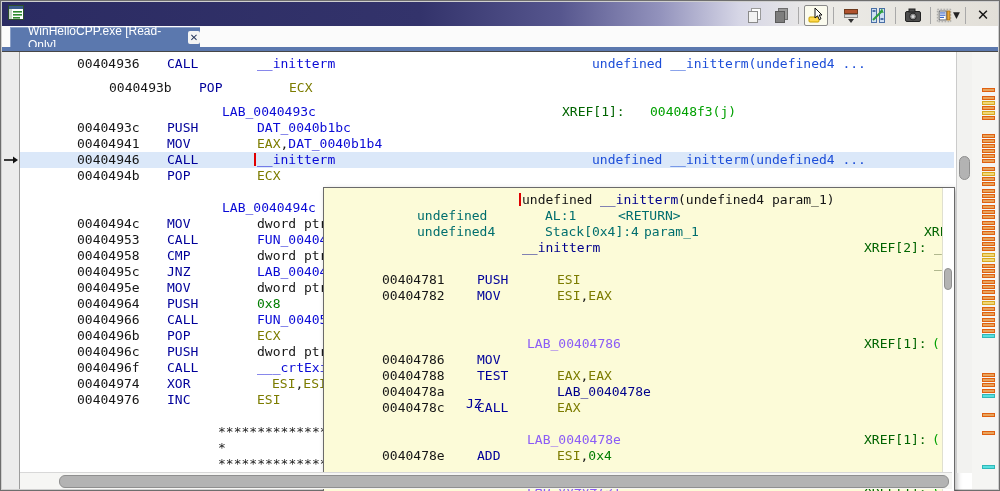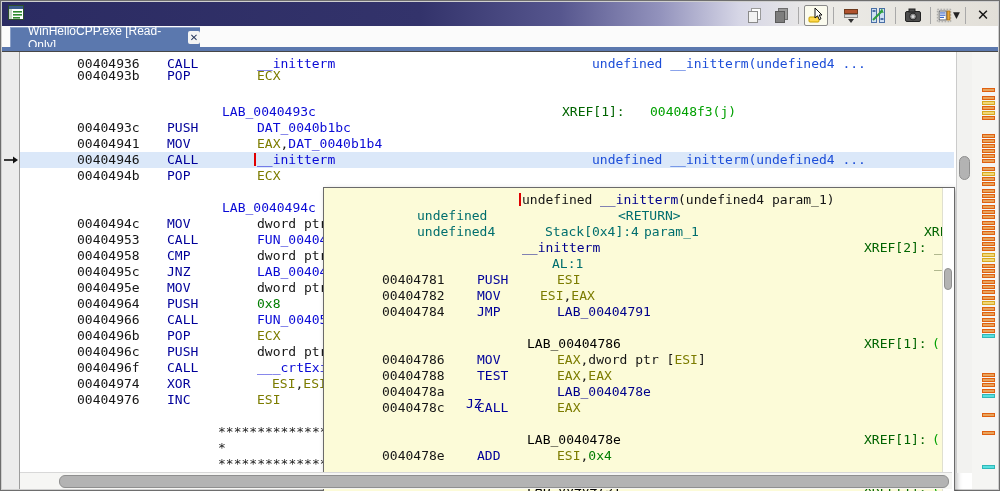--- a/index.html
+++ b/index.html
@@ -35,21 +35,21 @@
   .lmargin{position:absolute;left:0;top:0;bottom:0;width:17px;background:#ececec;border-right:1px solid #9d9d9d;}
   .rows{position:absolute;left:0;top:0;right:44px;bottom:0;overflow:hidden;font-size:13px;line-height:16px;}
   .row{position:absolute;left:0;right:0;height:16px;white-space:pre;}
   .row.hl{background:#dbe8f9;left:18px;}
   .cell{position:absolute;top:0;height:16px;}
   .opwrap{position:absolute;top:0;height:16px;white-space:pre;}
   .cursorbar{position:absolute;top:1px;width:2px;height:13px;background:#e00000;}
 
   .pln{color:#151515}.addr{color:#151515}.mn{color:#00009a}
   .reg{color:#7c7c00}.ref{color:#0a0ad6}.pref{color:#00008c}
-  .lab{color:#0a0ad6}.plab{color:#000000}.scal{color:#007d00}
+  .lab{color:#0a0ad6}.plab{color:#8b5cf6}.scal{color:#007d00}
   .xl{color:#006400}.xv{color:#00a000}.sig{color:#1d4ed8}
   .typ{color:#006e6e}.com{color:#1c1c1c}.frag{color:#6b7b4b}
 
   
   .curarrow{position:absolute;left:1px;top:100px;width:16px;height:16px;}
 
   
   .vsb{position:absolute;left:954px;top:0;width:16px;bottom:16px;background:#f2f2f0;border-left:1px solid #cbcbcb;}
   .vthumb{position:absolute;left:2px;top:104px;width:11px;height:24px;background:#b3b3b3;border:1px solid #8f8f8f;border-radius:6px;box-sizing:border-box;}
   .hsb{position:absolute;left:18px;right:46px;bottom:0;height:16px;background:#f6f6f4;border-top:1px solid #d8d8d8;}
@@ -160,21 +160,21 @@
 
   <div class="panel">
     <div class="lmargin"></div>
     <svg class="curarrow" width="16" height="16" viewBox="0 0 16 16">
       <path d="M1 8 L11 8" stroke="#111" stroke-width="1.6"></path>
       <path d="M10 4.5 L15 8 L10 11.5 Z" fill="#111"></path>
     </svg>
 
     <div class="rows" id="main-rows">
         <div class="row" style="top: 4px;"><span class="cell addr" style="left: 75px;">00404936</span><span class="cell mn" style="left: 165px;">CALL</span><span class="opwrap" style="left: 255px;"><span class="ref">__initterm</span></span><span class="cell sig" style="left: 590px;">undefined __initterm(undefined4 ...</span></div>
-        <div class="row" style="top: 16px;"><span class="cell addr" style="left: 75px;">0040493b</span><span class="cell mn" style="left: 165px;">POP</span><span class="opwrap" style="left: 255px;"><span class="reg">ECX</span></span></div>
+        <div class="row" style="top: 28px; margin-left: 32px;"><span class="cell addr" style="left: 75px;">0040493b</span><span class="cell mn" style="left: 165px;">POP</span><span class="opwrap" style="left: 255px;"><span class="reg">ECX</span></span></div>
         <div class="row" style="top: 36px;"></div>
         <div class="row" style="top: 52px;"><span class="cell lab" style="left: 220px;">LAB_0040493c</span><span class="cell xl" style="left: 560px;">XREF[1]:</span><span class="cell xv" style="left: 648px;">004048f3(j)</span></div>
         <div class="row" style="top: 68px;"><span class="cell addr" style="left: 75px;">0040493c</span><span class="cell mn" style="left: 165px;">PUSH</span><span class="opwrap" style="left: 255px;"><span class="ref">DAT_0040b1bc</span></span></div>
         <div class="row" style="top: 84px; text-align: center;"><span class="cell addr" style="left: 75px;">00404941</span><span class="cell mn" style="left: 165px;">MOV</span><span class="opwrap" style="left: 255px;"><span class="reg">EAX</span><span class="pln">,</span><span class="ref">DAT_0040b1b4</span></span></div>
         <div class="row hl" style="top: 100px;"><span class="cell addr" style="left: 57px;">00404946</span><span class="cell mn" style="left: 147px;">CALL</span><span class="opwrap" style="left: 237px;"><span class="ref">__initterm</span></span><span class="cell sig" style="left: 572px;">undefined __initterm(undefined4 ...</span><span class="cursorbar" style="left: 234px;"></span></div>
         <div class="row" style="top: 116px;"><span class="cell addr" style="left: 75px;">0040494b</span><span class="cell mn" style="left: 165px;">POP</span><span class="opwrap" style="left: 255px;"><span class="reg">ECX</span></span></div>
         <div class="row" style="top: 132px;"></div>
         <div class="row" style="top: 148px;"><span class="cell lab" style="left: 220px;">LAB_0040494c</span></div>
         <div class="row" style="top: 164px;"><span class="cell addr" style="left: 75px;">0040494c</span><span class="cell mn" style="left: 165px;">MOV</span><span class="opwrap" style="left: 255px;"><span class="pln">dword ptr</span></span></div>
         <div class="row" style="top: 180px;"><span class="cell addr" style="left: 75px;">00404953</span><span class="cell mn" style="left: 165px;">CALL</span><span class="opwrap" style="left: 255px;"><span class="ref">FUN_004049</span></span></div>
@@ -190,30 +190,29 @@
         <div class="row" style="top: 340px;"><span class="cell addr" style="left: 75px;">00404976</span><span class="cell mn" style="left: 165px;">INC</span><span class="opwrap" style="left: 255px;"><span class="reg">ESI</span></span></div>
         <div class="row" style="top: 356px;"></div>
         <div class="row" style="top: 372px;"><span class="cell com" style="left: 216px;">**************</span></div>
         <div class="row" style="top: 388px;"><span class="cell com" style="left: 216px;">*</span></div>
         <div class="row" style="top: 404px;"><span class="cell com" style="left: 216px;">**************</span></div>
       </div>
 
     <div class="popup" id="popup">
 
     <div class="row" style="top: 4px;"><span class="cell pln" style="left: 198px;">undefined </span><span class="cell pref" style="left: 276px;">__initterm</span><span class="cell pln" style="left: 354px;">(undefined4 param_1)</span><span class="cursorbar" style="left: 195px;"></span></div>
-        <div class="row" style="top: 20px;"><span class="cell typ" style="left: 93px;">undefined</span><span class="cell typ" style="left: 228px; margin-top: 48px;">AL:1</span><span class="cell typ" style="left: 294px;">&lt;RETURN&gt;</span></div>
+        <div class="row" style="top: 20px;"><span class="cell typ" style="left: 93px;">undefined</span><span class="cell typ" style="left: 221px;">AL:1</span><span class="cell typ" style="left: 294px;">&lt;RETURN&gt;</span></div>
         <div class="row" style="top: 36px;"><span class="cell typ" style="left: 93px;">undefined4</span><span class="cell typ" style="left: 221px;">Stack[0x4]:4</span><span class="cell typ" style="left: 320px;">param_1</span><span class="cell xl" style="left: 600px;">XREF</span></div>
         <div class="row" style="top: 52px;"><span class="cell pref" style="left: 198px;">__initterm</span><span class="cell xl" style="left: 540px;">XREF[2]:</span><span class="cell frag" style="left: 610px;">_</span></div>
         <div class="row" style="top: 68px;"><span class="cell frag" style="left: 610px;">_</span></div>
         <div class="row" style="top: 84px;"><span class="cell addr" style="left: 58px;">00404781</span><span class="cell mn" style="left: 153px;">PUSH</span><span class="opwrap" style="left: 233px;"><span class="reg">ESI</span></span></div>
-        <div class="row" style="top: 100px; padding-left: 18px;"><span class="cell addr" style="left: 58px;">00404782</span><span class="cell mn" style="left: 153px;">MOV</span><span class="opwrap" style="left: 216px;"><span class="reg">ESI</span><span class="pln">,</span><span class="reg">EAX</span></span></div>
-        <div class="row" style="top: 116px;"><span class="cell addr" style="left: 58px;">00404784</span><span class="cell mn" style="left: 153px;">JMP</span><span class="opwrap" style="left: 233px;"><span class="pref">LAB_00404791</span></span></div>
+        <div class="row" style="top: 100px; padding-left: 18px;"><span class="cell addr" style="left: 58px;">00404782</span><span class="cell mn" style="left: 153px;">MOV</span><span class="opwrap" style="left: 233px;"><span class="reg">ESI</span><span class="pln">,</span><span class="reg">EAX</span></span></div>
         <div class="row" style="top: 132px;"></div>
         <div class="row" style="top: 148px;"><span class="cell plab" style="left: 203px;">LAB_00404786</span><span class="cell xl" style="left: 540px;">XREF[1]:</span><span class="cell xv" style="left: 608px;">(</span></div>
-        <div class="row" style="top: 164px;"><span class="cell addr" style="left: 58px;">00404786</span><span class="cell mn" style="left: 153px;">MOV</span><span class="opwrap" style="left: 233px;"><span class="reg">EAX</span><span class="pln">,dword ptr [</span><span class="reg">ESI</span><span class="pln">]</span></span></div>
+        <div class="row" style="top: 164px;"><span class="cell addr" style="left: 58px;">00404786</span><span class="cell mn" style="left: 153px;">MOV</span></div>
         <div class="row" style="top: 180px;"><span class="cell addr" style="left: 58px;">00404788</span><span class="cell mn" style="left: 153px;">TEST</span><span class="opwrap" style="left: 233px;"><span class="reg">EAX</span><span class="pln">,</span><span class="reg">EAX</span></span></div>
         <div class="row" style="top: 196px;"><span class="cell addr" style="left: 58px;">0040478a</span><span class="cell mn" style="left: 142px; margin-top: 12px;">JZ</span><span class="opwrap" style="left: 233px;"><span class="pref">LAB_0040478e</span></span></div>
         <div class="row" style="top: 212px;"><span class="cell addr" style="left: 58px;">0040478c</span><span class="cell mn" style="left: 153px;">CALL</span><span class="opwrap" style="left: 233px;"><span class="reg">EAX</span></span></div>
         <div class="row" style="top: 228px;"></div>
         <div class="row" style="top: 244px;"><span class="cell plab" style="left: 203px;">LAB_0040478e</span><span class="cell xl" style="left: 540px;">XREF[1]:</span><span class="cell xv" style="left: 608px;">(</span></div>
         <div class="row" style="top: 260px;"><span class="cell addr" style="left: 58px;">0040478e</span><span class="cell mn" style="left: 153px;">ADD</span><span class="opwrap" style="left: 233px;"><span class="reg">ESI</span><span class="pln">,</span><span class="scal">0x4</span></span></div>
         <div class="row" style="top: 276px;"></div>
         <div class="row" style="top: 292px;"><span class="cell plab" style="left: 203px;">LAB_00404791</span><span class="cell xl" style="left: 540px;">XREF[1]:</span><span class="cell xv" style="left: 608px;">(</span></div>
         <div class="psb">
         <div class="psthumb"></div>

